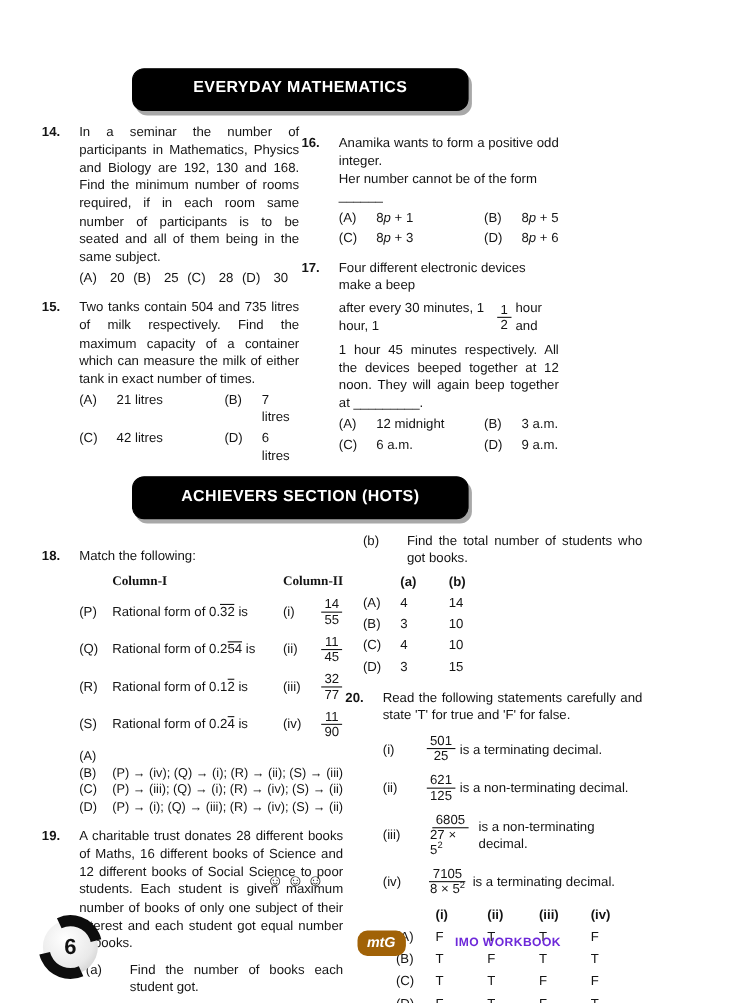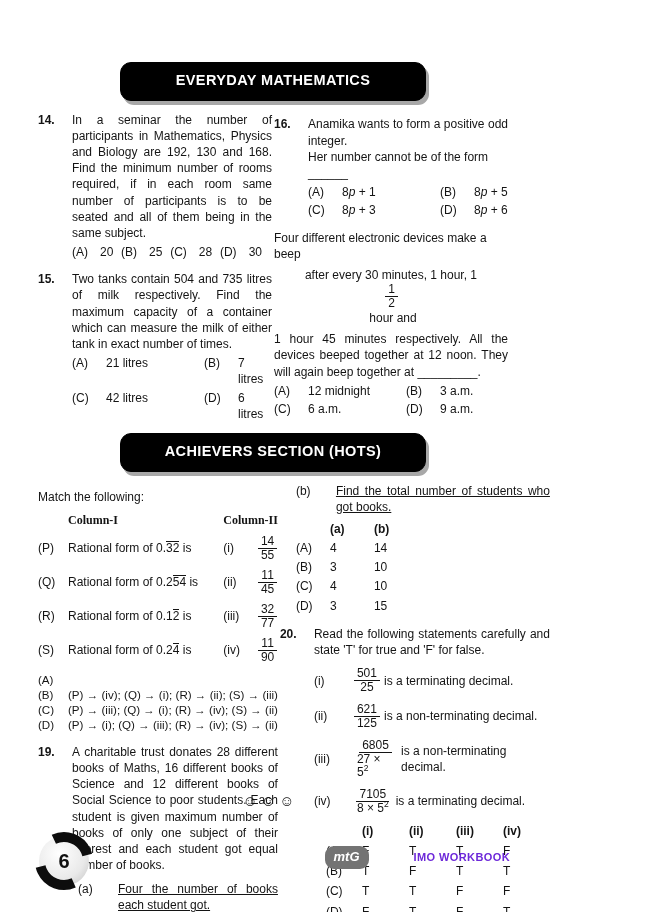--- a/index.html
+++ b/index.html
@@ -29,41 +29,41 @@
   .qbody .para { text-align:justify; }
 
   
   .opts-inline { display:flex; justify-content:space-between; padding-right:10px; margin-top:3px; text-align:left; }
   .opts-inline .pair { display:flex; gap:12px; }
   .opts-grid2 { display:grid; grid-template-columns:132px 1fr; row-gap:2px; margin-top:3px; text-align:left; }
   .opt { display:flex; }
   .olabel { width:34px; flex:none; }
 
   
-  .fracline { display:flex; align-items:center; margin:5px 0 5px; text-align:left;flex-direction:column; }
+  .fracline { display:flex; align-items:center; margin:5px 0 5px; text-align:left; }
   .frac { display:inline-flex; flex-direction:column; align-items:center; line-height:1.08; vertical-align:middle; }
   .frac .fn { border-bottom:1px solid #141414; padding:0 3px; }
   .frac .fd { padding:0 3px; }
   .fracline .post { margin-left:4px; }
   .fracline .frac { margin-left:1px; }
 
   
   .match { display:grid; grid-template-columns:30px 1fr 34px auto; row-gap:7px; margin-top:7px; align-items:center; text-align:left; }
   .match .hdr { font-weight:bold;font-family:Liberation Serif, serif; }
   .gc2 { grid-column:2; }
   .gc34 { grid-column:3 / 5; }
   .bar { display:inline-block; border-top:1.3px solid #141414; line-height:1.15; }
 
   .list { margin-top:8px; text-align:left; }
   .list .opt { white-space:nowrap; font-size:11.6px; line-height:1.32; }
   .list .olabel { width:30px; }
 
   .subq { display:flex; margin-top:8px; margin-left:6px; text-align:left; }
   .subq .slabel { width:40px; flex:none; }
-  .subq .stext { flex:1; text-align:justify;text-decoration:underline; }
+  .subq .stext { flex:1; text-align:justify; }
   .subq-standalone { margin-left:16px; margin-top:0; }
 
   
   .btable { margin-left:16px; margin-top:6px; display:grid; grid-template-columns:34px 44px auto; row-gap:3px; text-align:left; }
   .btable .th { font-weight:bold; }
 
   
   .stmt { display:flex; align-items:center; margin-top:9px; text-align:left; }
   .stmt .roman { width:40px; flex:none; }
   .stmt .stext { margin-left:4px; }
@@ -75,21 +75,21 @@
 
   .smileys { position:absolute; left:0; right:0; top:791px; text-align:center; font-size:15px; letter-spacing:3px; color:#111; }
 
   .page-circle { position:absolute; left:32px; top:829px; width:64px; height:64px; }
   .page-circle .num {
     position:absolute; left:0; top:0; width:100%; height:100%;
     display:flex; align-items:center; justify-content:center;
     font-size:20px; font-weight:bold; color:#111;
   }
   .brand { position:absolute; right:30px; top:846px; display:flex; align-items:center; gap:7px; }
-  .badge { background:#737373; color:#fff; font-weight:bold; font-style:italic; font-size:13px; padding:2px 9px 3px; border-radius:9px; }
+  .badge { background:#a16207; color:#fff; font-weight:bold; font-style:italic; font-size:13px; padding:2px 9px 3px; border-radius:9px; }
   .brand-title { font-weight:bold; font-size:11px; letter-spacing:.4px; color:#6d28d9;margin-left:38px; }
 </style>
 </head>
 <body>
 
 <div class="page">
 
   <div class="banner">EVERYDAY MATHEMATICS</div>
 
   <div class="cols">
@@ -171,20 +171,21 @@
               </span>
             <span class="opt">
                 <span class="olabel">(D)</span>
                 <span><span>8</span><i>p</i><span> + 6</span></span>
               </span>
           </div>
         </div>
       </div>
 
       <div class="q">
+        <div class="qnum">17.</div>
         <div class="qbody">
           <div style="text-align:left">Four different electronic devices make a beep</div>
           <div class="fracline">
             <span>after every 30 minutes, 1 hour, 1</span>
             <span class="frac">
                 <span class="fn">1</span>
                 <span class="fd">2</span>
               </span>
             <span class="post">hour and</span>
           </div>
@@ -212,20 +213,21 @@
 
     </div>
   </div>
 
   <div class="banner">ACHIEVERS SECTION (HOTS)</div>
 
   <div class="cols">
     <div class="col">
 
       <div class="q">
+        <div class="qnum">18.</div>
         <div class="qbody">
           <div style="text-align:left">Match the following:</div>
           <div class="match">
             <span class="hdr gc2">Column-I</span>
             <span class="hdr gc34">Column-II</span>
 
             <span>(P)</span>
             <span><span>Rational form of 0.</span><span class="bar">32</span><span> is</span></span>
             <span>(i)</span>
             <span class="frac">
@@ -276,21 +278,21 @@
           </div>
         </div>
       </div>
 
       <div class="q">
         <div class="qnum">19.</div>
         <div class="qbody">
           <div class="para">A charitable trust donates 28 different books of Maths, 16 different books of Science and 12 different books of Social Science to poor students. Each student is given maximum number of books of only one subject of their interest and each student got equal number of books.</div>
           <div class="subq">
             <span class="slabel">(a)</span>
-            <span class="stext">Four the number of books each student got.</span>
+            <span class="stext">Find the number of books each student got.</span>
           </div>
         </div>
       </div>
 
     </div>
     <div class="gapcol">
         <div class="divider"></div>
       </div>
     <div class="col">
 

